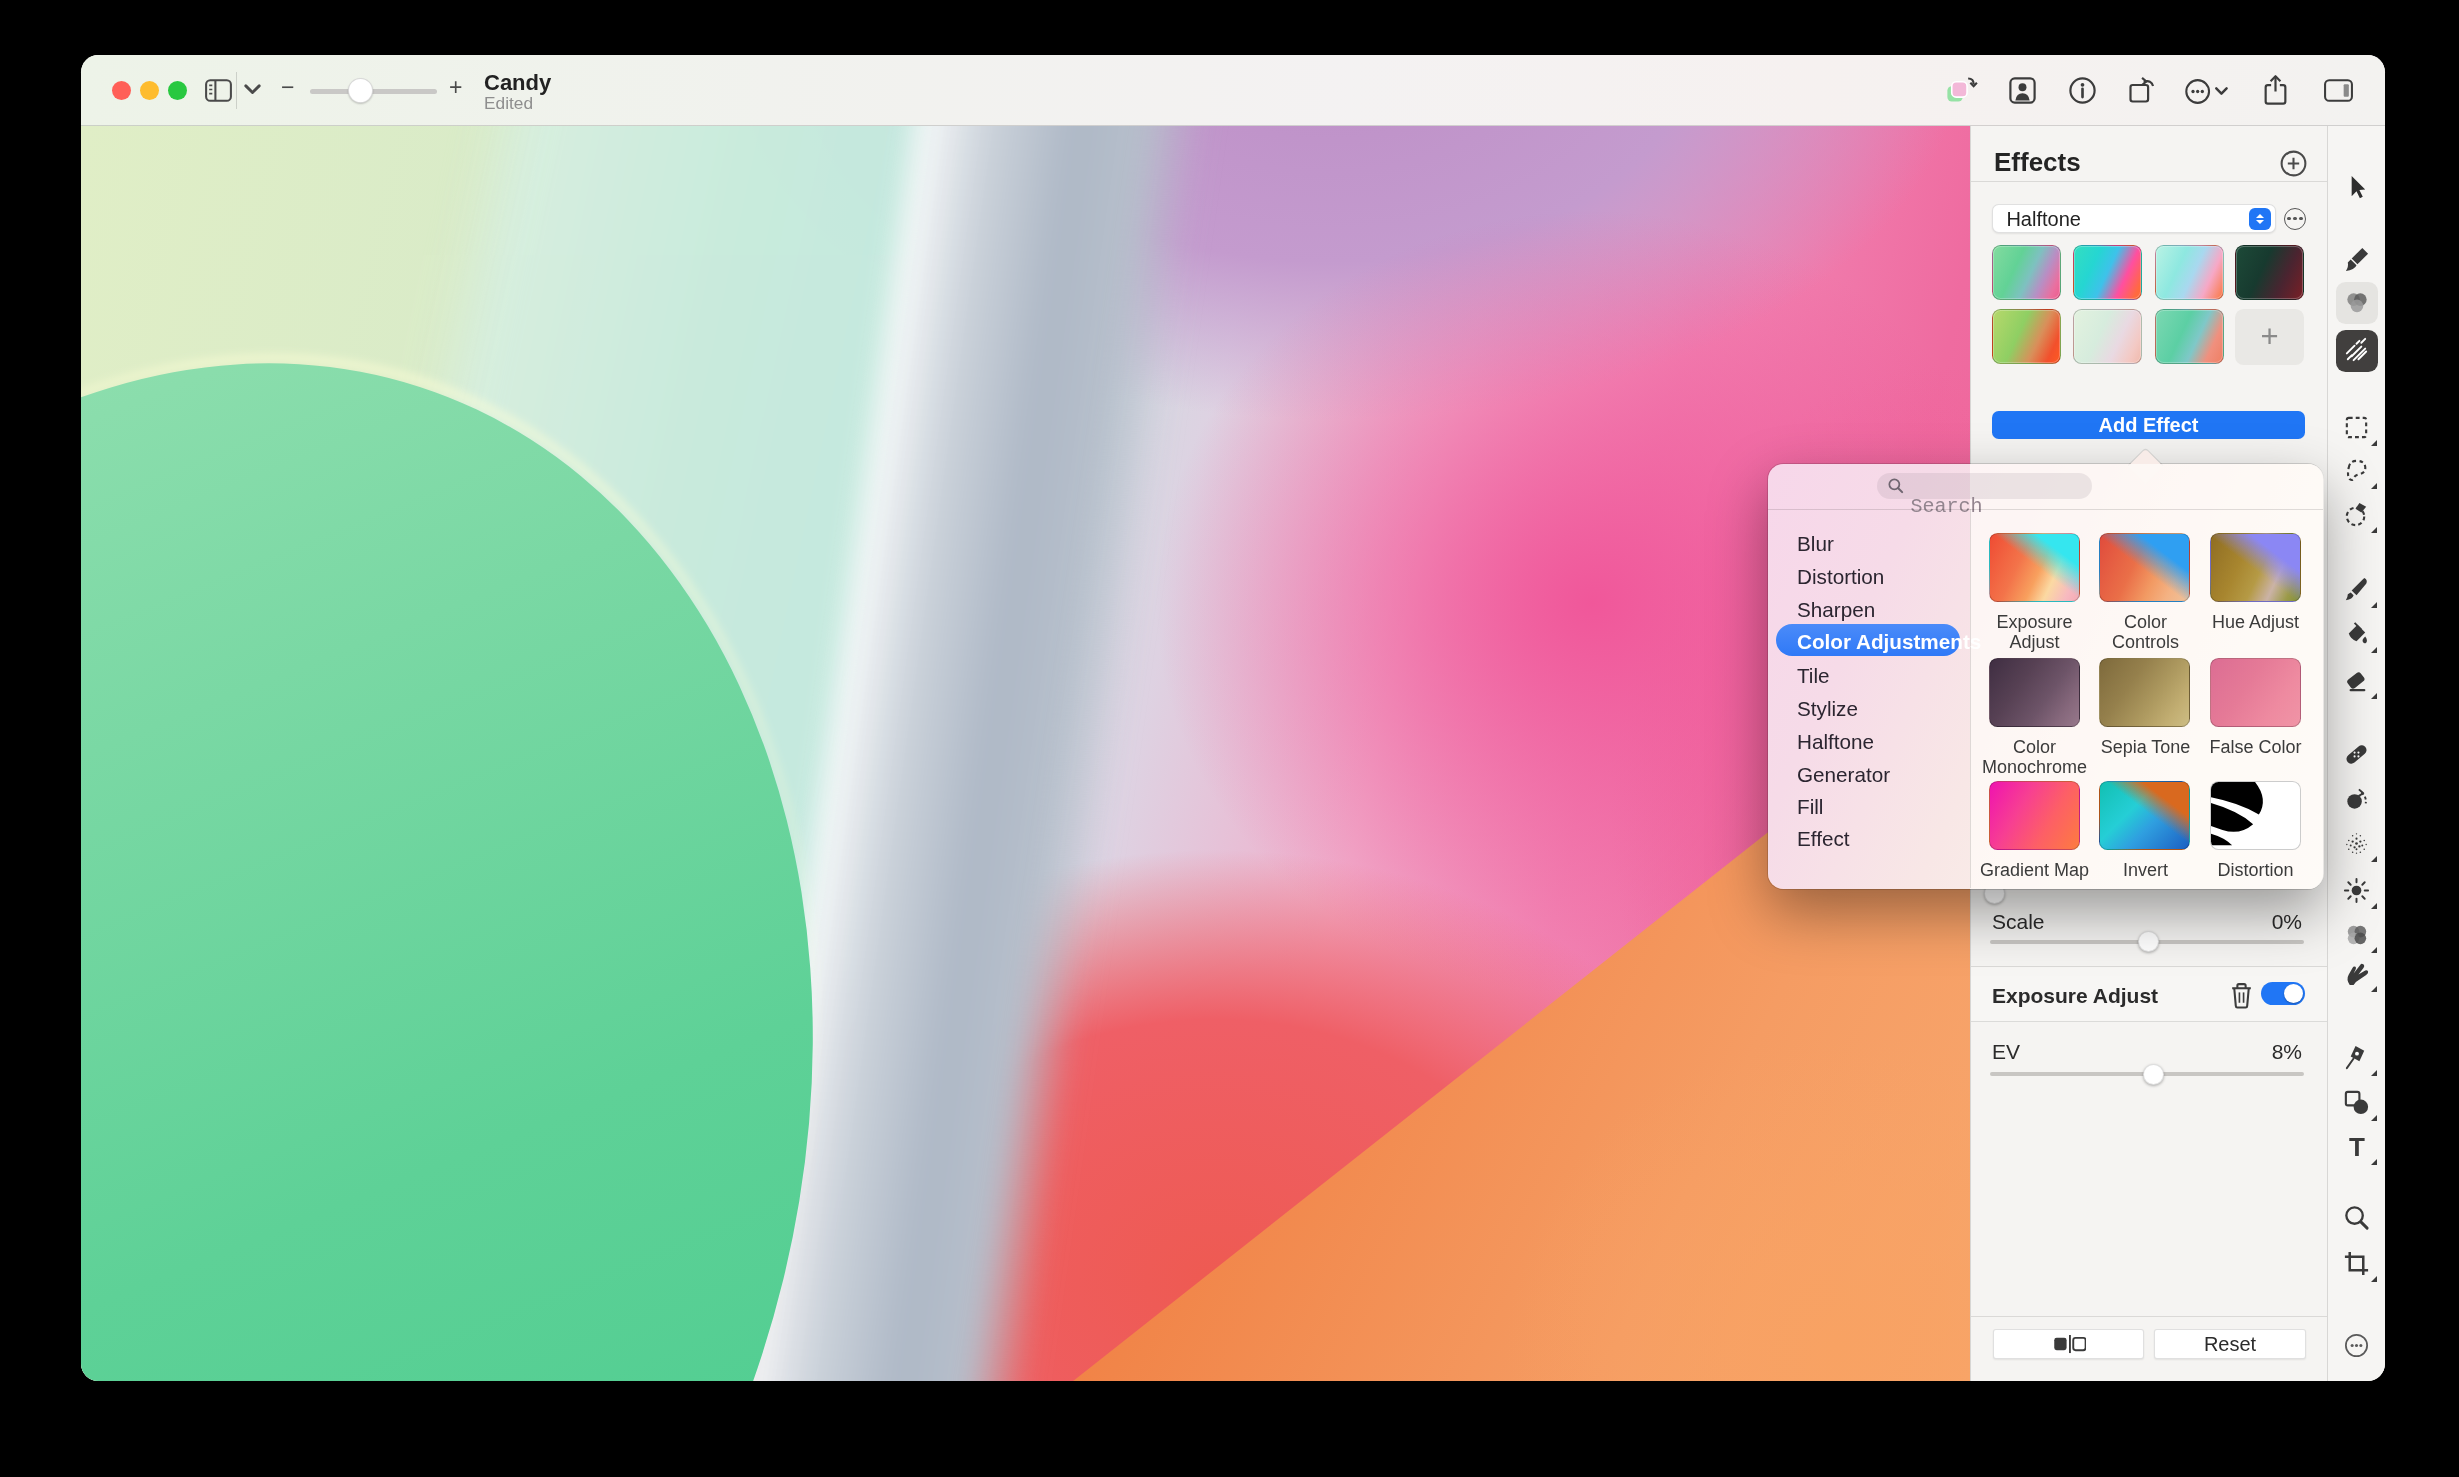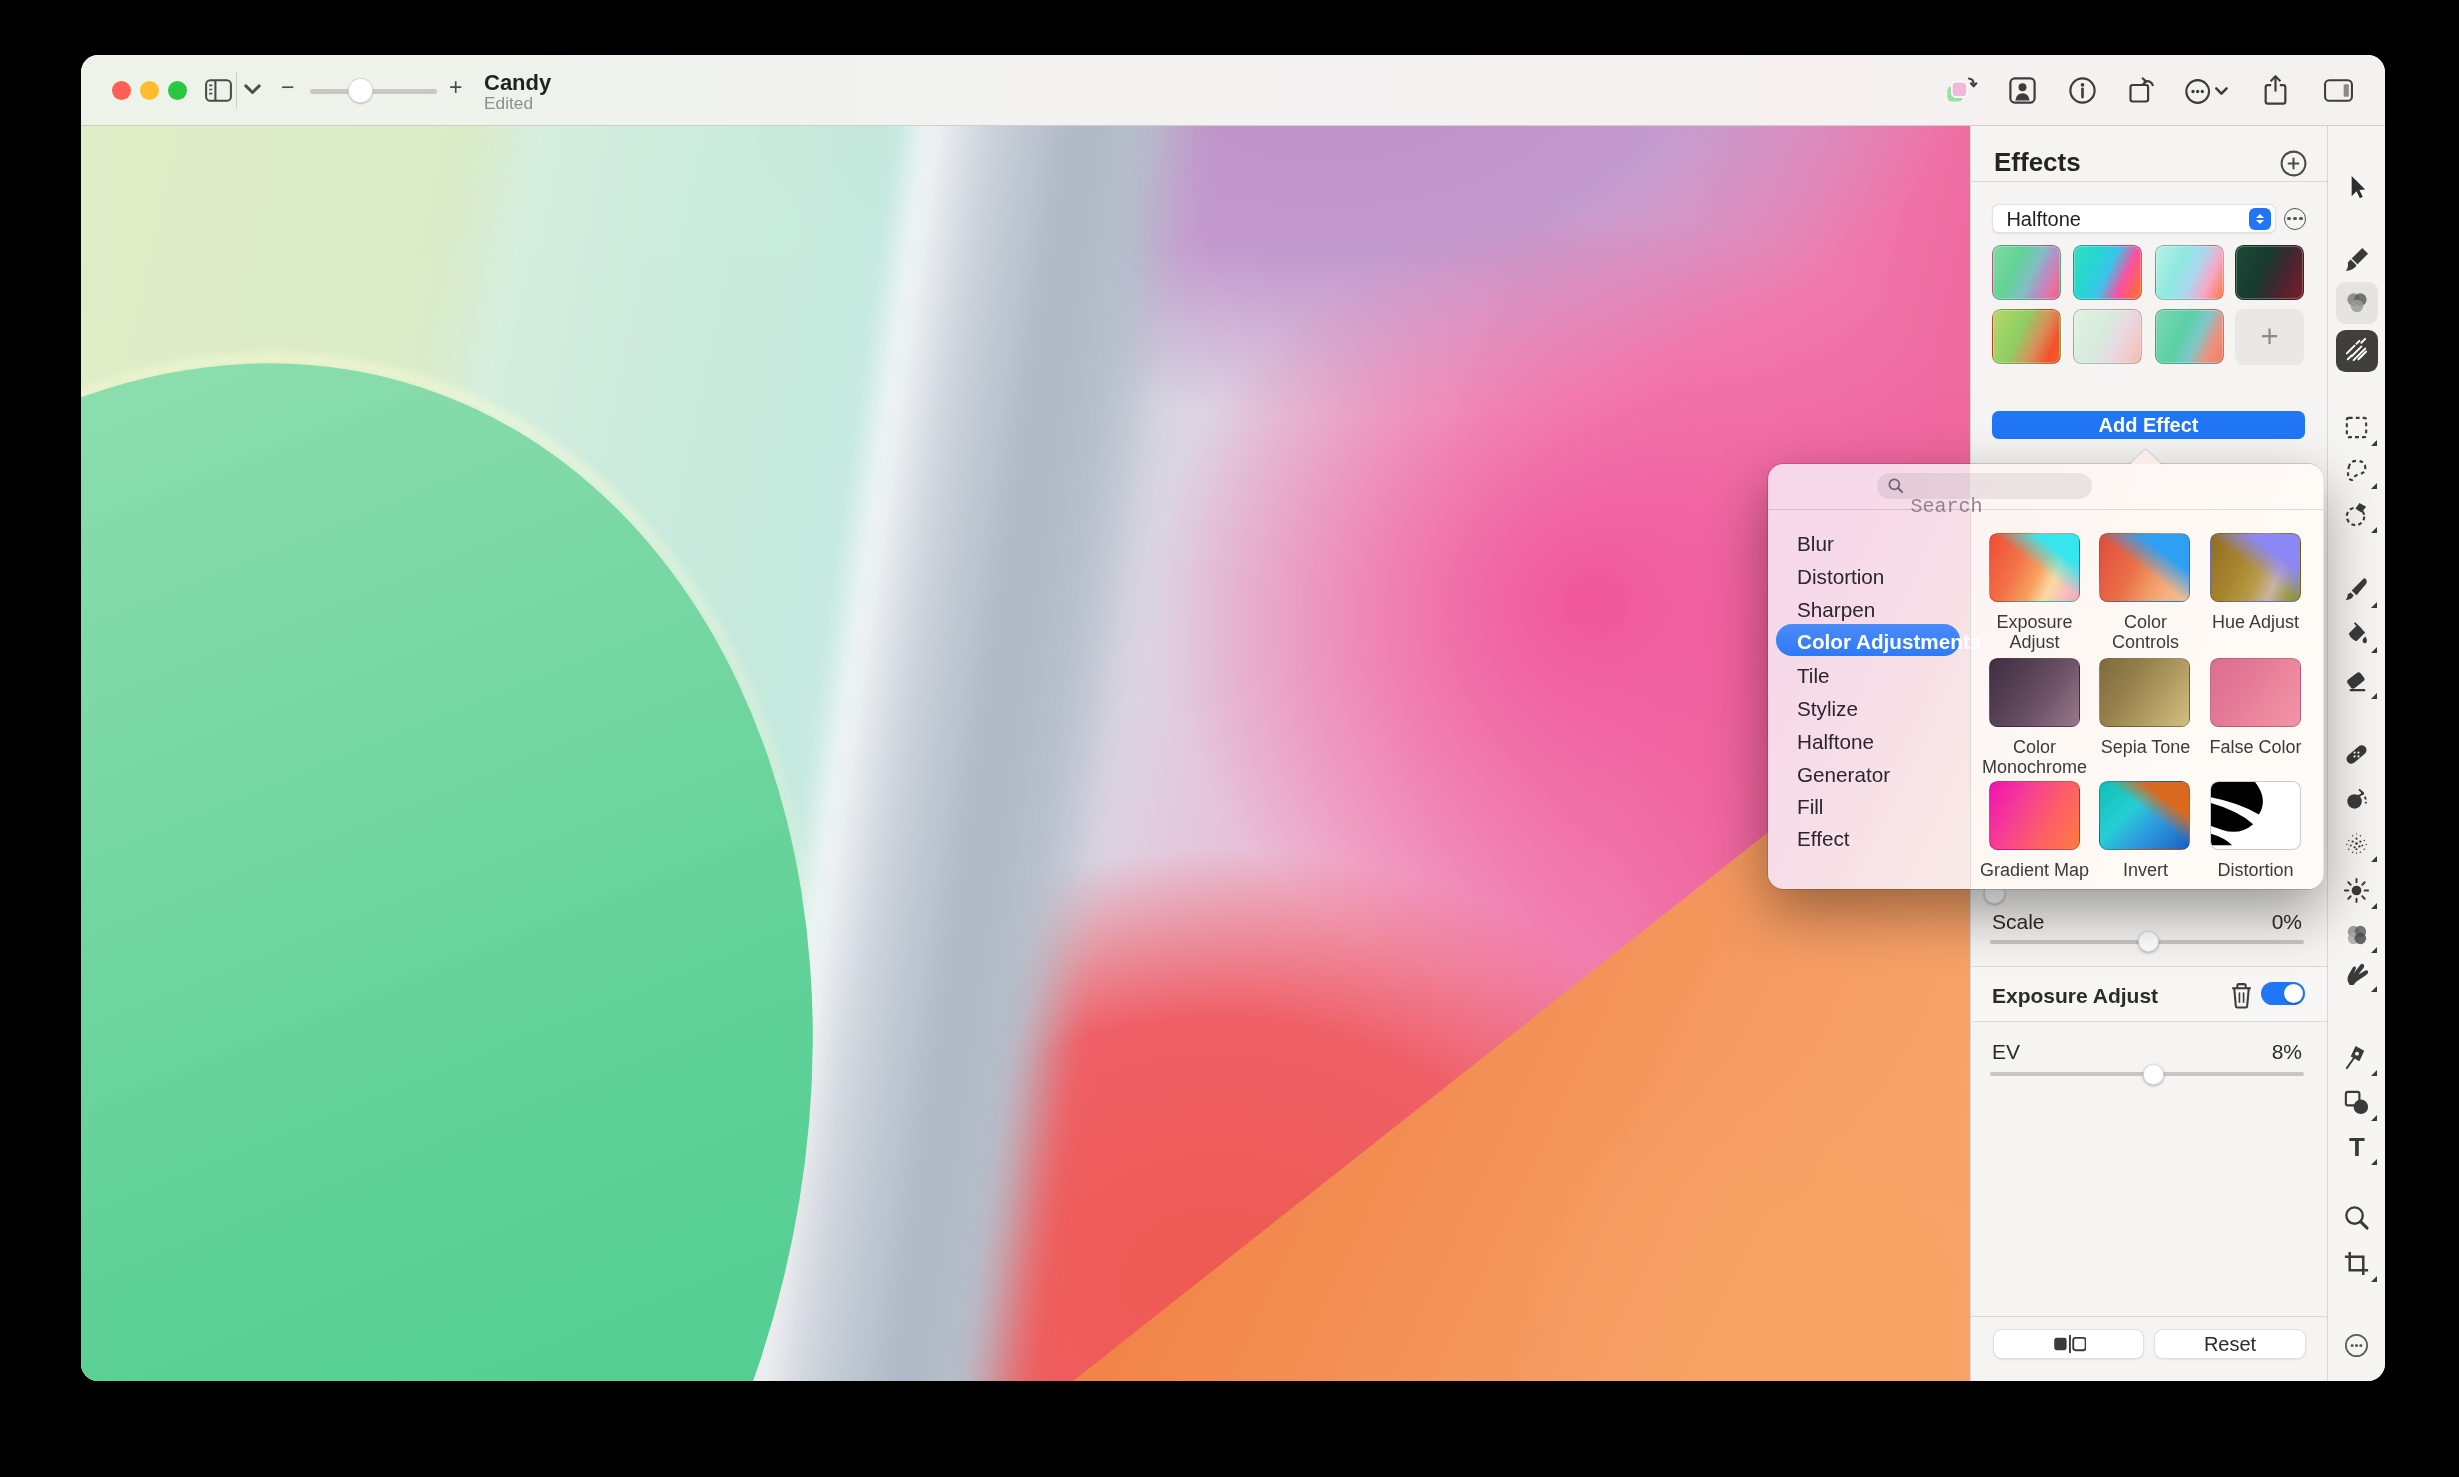--- a/index.html
+++ b/index.html
@@ -68,21 +68,21 @@
     display:flex; align-items:center; justify-content:center; font-size:31px; color:#8a8a8a; }
   #add-effect { left:21px; top:285px; width:313px; height:28px; border-radius:6.7px; background:var(--accent);
     color:#fff; font-size:20px; font-weight:bold; display:flex; align-items:center; justify-content:center; }
   .slider-track { position:absolute; height:3.8px; border-radius:1.9px; background:#c8c6c3; }
   .slider-knob { position:absolute; width:21px; height:21px; border-radius:50%; background:#fff;
     border:1px solid rgba(0,0,0,.12); box-shadow:0 1px 2.9px rgba(0,0,0,.3); }
   .toggle { position:absolute; width:44px; height:23px; border-radius:12.5px; background:var(--accent); }
   .toggle i { position:absolute; right:1.9px; top:1.9px; width:19px; height:19px; border-radius:50%; background:#fff;
     box-shadow:0 1px 1.9px rgba(0,0,0,.3); }
   .bottom-btn { position:absolute; top:1203px; height:30px; background:#fff; border:1px solid rgba(0,0,0,.12);
-    border-radius:9px; box-shadow:0 1px 1.9px rgba(0,0,0,.08); display:flex; align-items:center; justify-content:center;
+    border-radius:3px; box-shadow:0 1px 1.9px rgba(0,0,0,.08); display:flex; align-items:center; justify-content:center;
     font-size:20px; color:#2b2b2b; }
 
   
   #toolstrip { position:absolute; left:2246px; top:71px; width:58px; height:1255px;
     background:#f6f5f3; border-left:1px solid rgba(0,0,0,.12); z-index:10; }
   .tool { position:absolute; left:14.4px; width:29px; height:29px; }
   .tool .sub { position:absolute; right:-5.8px; bottom:-3.8px; width:0; height:0;
     border-bottom:6.7px solid #3a3a3a; border-left:6.7px solid transparent; }
   .tool-bg { position:absolute; left:7.7px; width:42px; height:42px; border-radius:9.6px; }
   .bg-light { background:#e5e4e1; }

